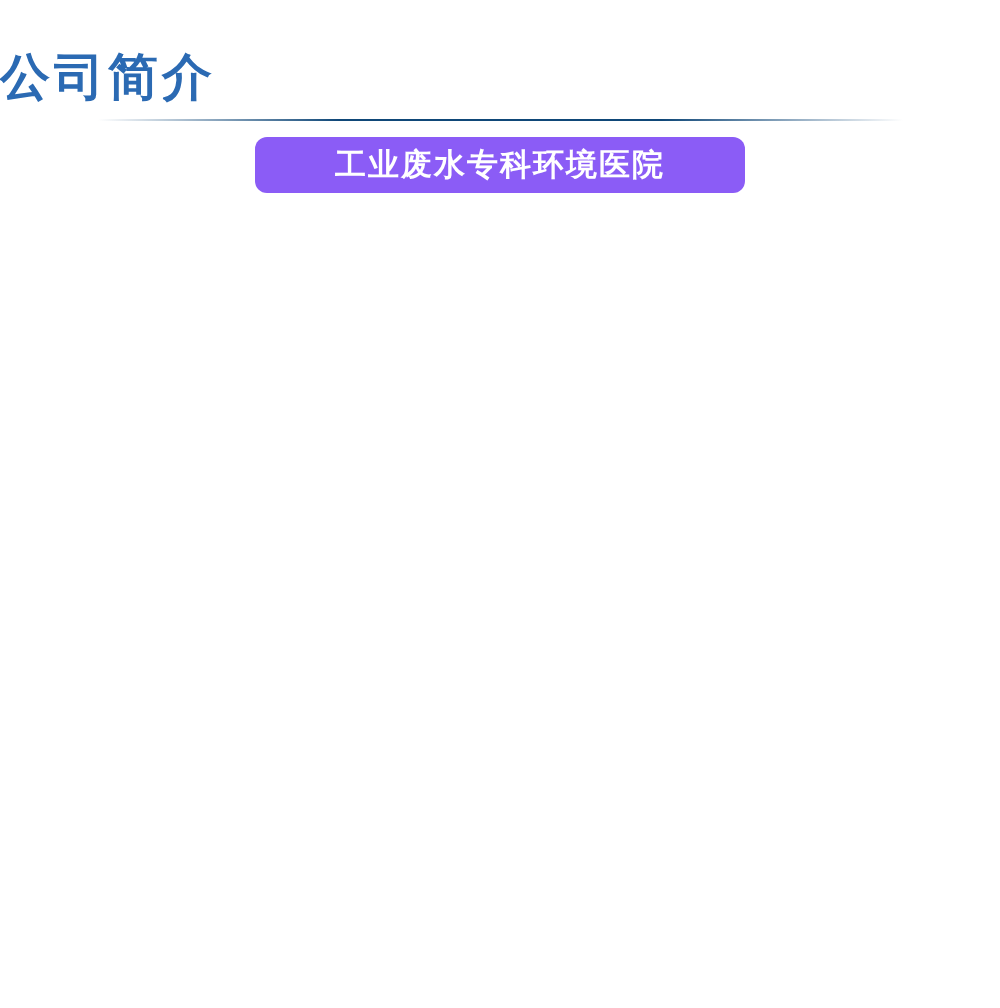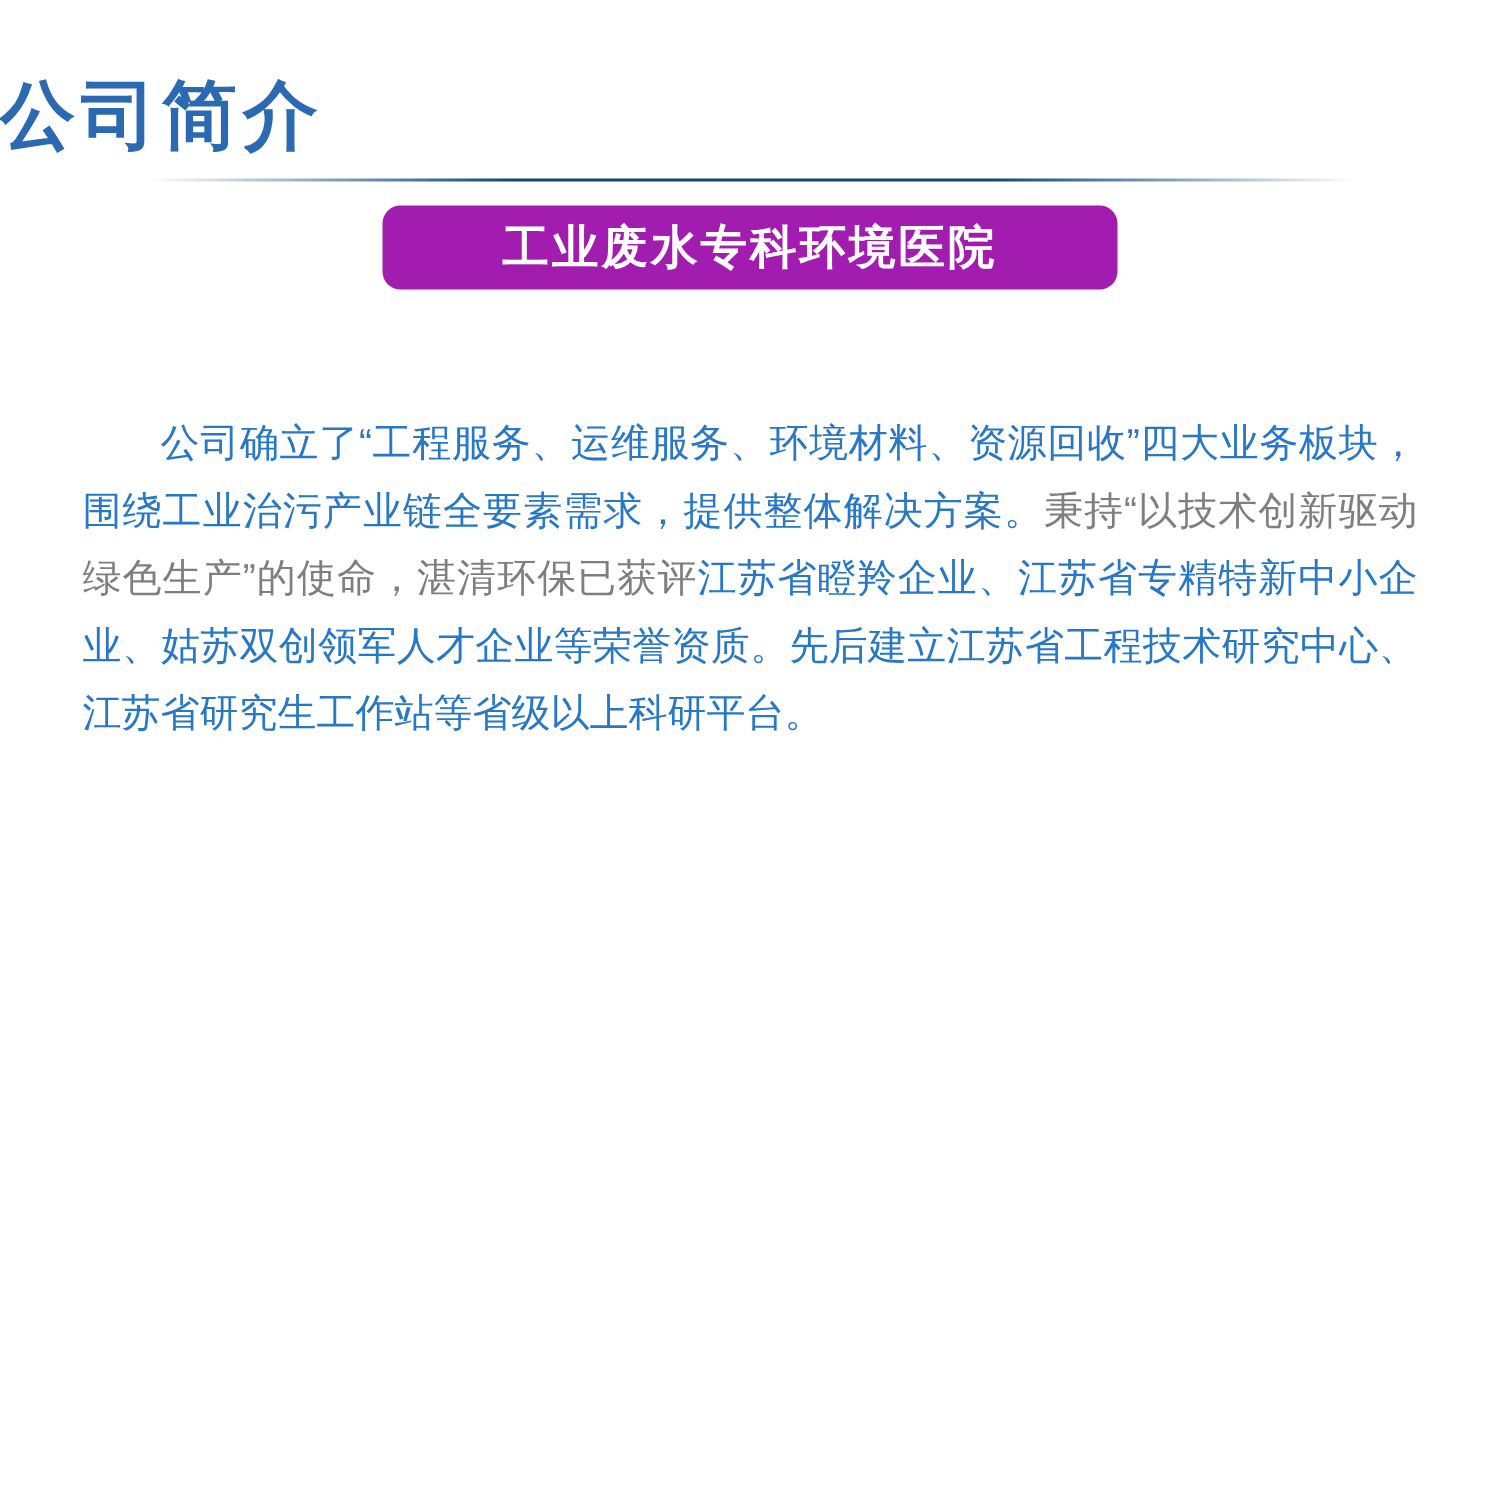--- a/index.html
+++ b/index.html
@@ -63,21 +63,20 @@
 </style>
 </head>
 <body>
 
 <div class="page">
 
   <h1 class="title" style="color: rgb(43, 106, 179);">公司简介</h1>
 
   <div class="divider" style="background: linear-gradient(to right, rgba(15, 71, 120, 0) 0%, rgb(15, 71, 120) 30%, rgb(15, 71, 120) 70%, rgba(15, 71, 120, 0) 100%);"></div>
 
-  <div class="banner" style="background: #a21caf;">
+  <div class="banner" style="background: #8b5cf6;">
     <span class="banner-text" style="color: rgb(255, 255, 255);">工业废水专科环境医院</span>
   </div>
 
   <div class="body-text">
-      <p><span style="color: rgb(40, 120, 198);">公司确立了“工程服务、运维服务、环境材料、资源回收”四大业务板块，围绕工业治污产业链全要素需求，提供整体解决方案。</span><span style="color: rgb(127, 127, 127);">秉持“以技术创新驱动绿色生产”的使命，湛清环保已获评</span><span style="color: rgb(40, 120, 198);">江苏省瞪羚企业、江苏省专精特新中小企业、姑苏双创领军人才企业等荣誉资质。先后建立江苏省工程技术研究中心、江苏省研究生工作站等省级以上科研平台。</span></p>
     </div>
 
 </div>
 
 </body></html>

